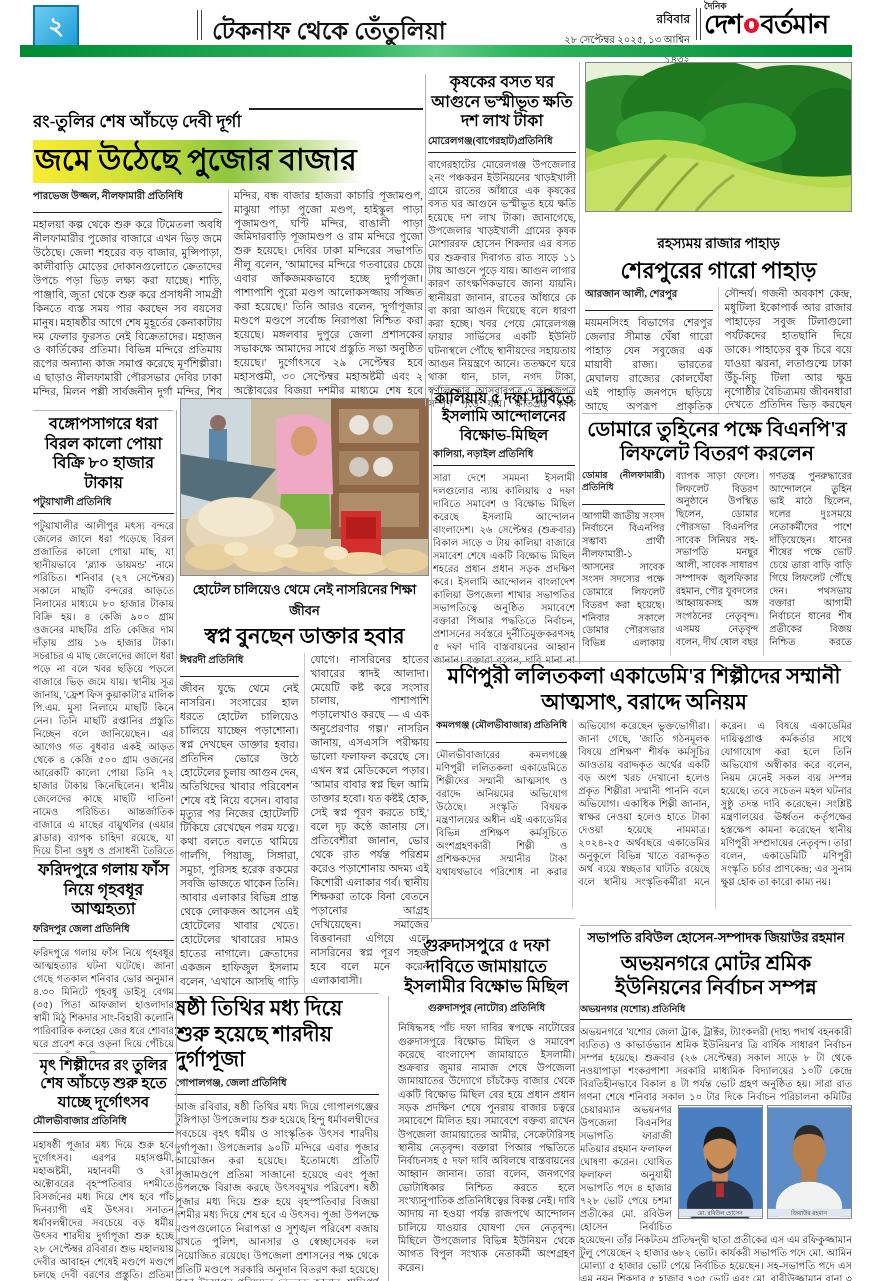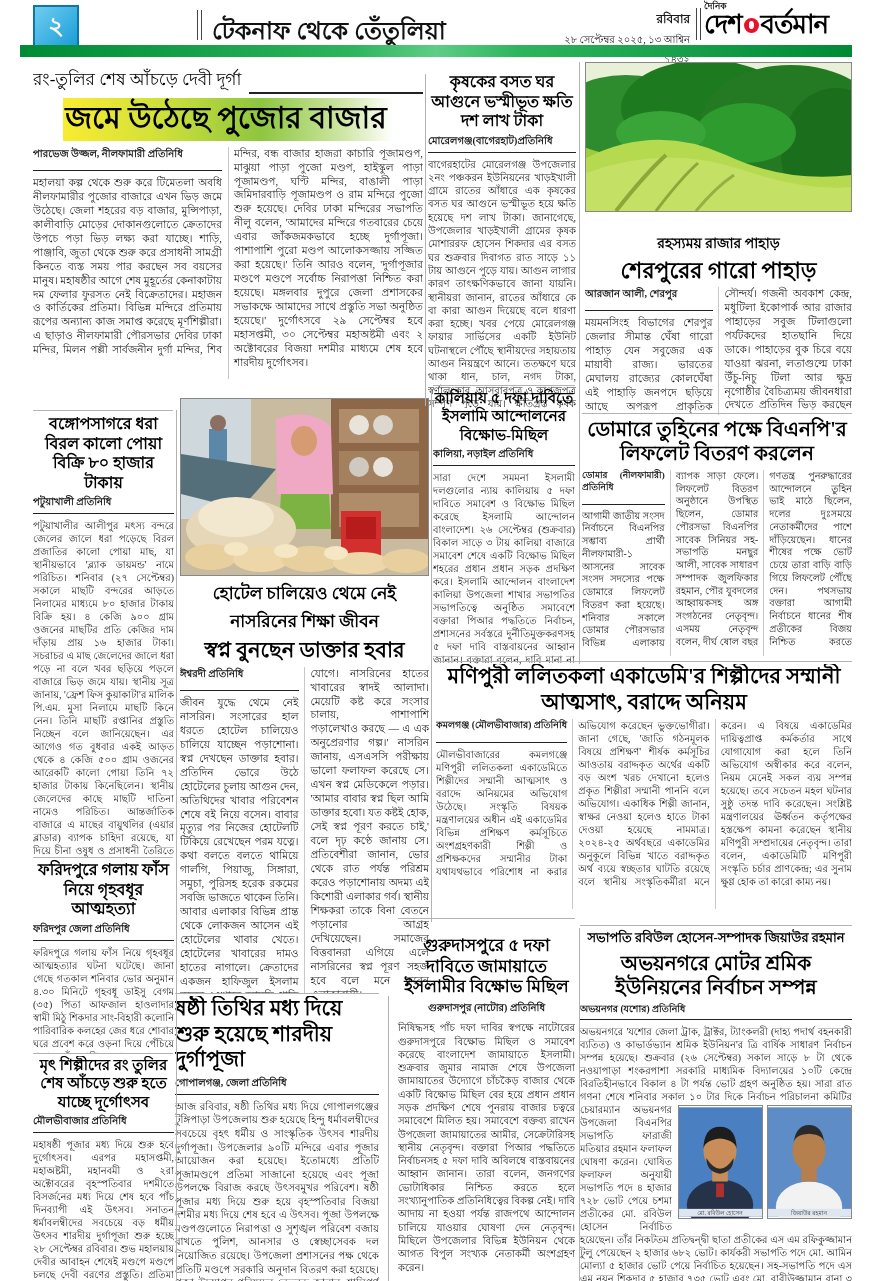--- a/index.html
+++ b/index.html
@@ -29,21 +29,21 @@
   .logo{position:absolute;left:704px;top:2px;width:150px;}
   .logo .prefix{font-size:9px;font-weight:bold;display:block;line-height:1;}
   .logo .row{display:flex;align-items:center;gap:2px;}
   .logo .word{font-size:26px;font-weight:900;letter-spacing:-1px;color:#000;line-height:1.1;}
   .logo-dot{width:15px;height:15px;border-radius:50%;background:#e8112d;position:relative;flex:0 0 auto;}
   .logo-dot::after{content:"";position:absolute;left:5px;top:3px;width:5px;height:8px;background:#fff;border-radius:45% 60% 55% 40%;}
   .green-bar{position:absolute;left:20px;top:45px;width:832px;height:12px;
     background:linear-gradient(90deg,#00comment 0%);
     background:linear-gradient(90deg,#008a35 0%,#2db45d 40%,#5ecd86 50%,#2db45d 60%,#008a35 100%);}
   
-  .kicker{display:flex;align-items:flex-end;font-size:17px;font-weight:normal;color:#000;}
+  .kicker{display:flex;align-items:flex-start;font-size:17px;font-weight:bold;color:#000;margin-top:42px;}
   .kicker .line{flex:1;height:2px;background:#222;margin-left:8px;}
   .hl-grad{display:inline-block;white-space:nowrap;padding:2px 6px 4px 2px;
     background:linear-gradient(90deg,#f9ec31 0%,#cfe03a 30%,#8dc63f 60%,#cfe6a5 85%,#ffffff 100%);}
   .photo-frame{border:1px solid #888;display:block;}
   .m-photos{float:right;width:174px;margin:2px 0 3px 6px;display:flex;gap:4px;}
 </style>
 </head>
 <body>
 
 <div class="page-num">২</div>
@@ -62,21 +62,21 @@
     <span class="word">বর্তমান</span>
   </span>
 </div>
 <div class="green-bar"></div>
 
 <div class="art" style="left:33px;top:66px;width:390px;height:344px;">
   <div class="kicker">
     <span>রং-তুলির শেষ আঁচড়ে দেবী দূর্গা</span>
     <span class="line"></span>
   </div>
-  <div class="headline" style="text-align:center;font-size:30px;margin:4px 0 6px;">
+  <div class="headline" style="text-align:left;font-size:30px;margin:4px 0 6px;">
     <span class="hl-grad">জমে উঠেছে পুজোর বাজার</span>
   </div>
   <div class="body-text cols2" style="height:232px;">
     <div class="byline-inline">পারভেজ উজ্জল, নীলফামারী প্রতিনিধি</div>
     <span>মহালয়া কল্প থেকে শুরু করে টিমেতলা অবধি নীলফামারীর পুজোর বাজারে এখন ভিড় জমে উঠেছে। জেলা শহরের বড় বাজার, মুন্সিপাড়া, কালীবাড়ি মোড়ের দোকানগুলোতে ক্রেতাদের উপচে পড়া ভিড় লক্ষ্য করা যাচ্ছে। শাড়ি, পাঞ্জাবি, জুতা থেকে শুরু করে প্রসাধনী সামগ্রী কিনতে ব্যস্ত সময় পার করছেন সব বয়সের মানুষ। মহাষষ্ঠীর আগে শেষ মুহূর্তের কেনাকাটায় দম ফেলার ফুরসত নেই বিক্রেতাদের। মহাজন ও কার্তিকের প্রতিমা। বিভিন্ন মন্দিরে প্রতিমায় রূপের অন্যান্য কাজ সমাপ্ত করেছে মূর্ণশিল্পীরা। এ ছাড়াও নীলফামারী পৌরসভার দেবির ঢাকা মন্দির, মিলন পল্লী সার্বজনীন দুর্গা মন্দির, শিব মন্দির, বন্ধ বাজার হাজরা কাচারি পূজামণ্ডপ, মাঝুয়া পাড়া পুজো মণ্ডপ, হাইস্কুল পাড়া পূজামণ্ডপ, ঘণ্টি মন্দির, বাঙালী পাড়া জমিদারবাড়ি পূজামণ্ডপ ও রাম মন্দিরে পুজো শুরু হয়েছে। দেবির ঢাকা মন্দিরের সভাপতি নীলু বলেন, 'আমাদের মন্দিরে গতবারের চেয়ে এবার জাঁকজমকভাবে হচ্ছে দুর্গাপূজা। পাশাপাশি পুরো মণ্ডপ আলোকসজ্জায় সজ্জিত করা হয়েছে।' তিনি আরও বলেন, 'দুর্গাপূজার মণ্ডপে মণ্ডপে সর্বোচ্চ নিরাপত্তা নিশ্চিত করা হয়েছে। মঙ্গলবার দুপুরে জেলা প্রশাসকের সভাকক্ষে আমাদের সাথে প্রস্তুতি সভা অনুষ্ঠিত হয়েছে।' দুর্গোৎসবে ২৯ সেপ্টেম্বর হবে মহাসপ্তমী, ৩০ সেপ্টেম্বর মহাঅষ্টমী এবং ২ অক্টোবরের বিজয়া দশমীর মাধ্যমে শেষ হবে শারদীয় দুর্গোৎসব।</span>
   </div>
 </div>
 
 <div class="art" style="left:428px;top:72px;width:148px;height:336px;">
   <div class="headline" style="font-size:16px;">কৃষকের বসত ঘর আগুনে ভস্মীভূত ক্ষতি দশ লাখ টাকা</div>
@@ -138,21 +138,21 @@
     <ellipse cx="55" cy="118" rx="38" ry="20" fill="#f2e8d0"></ellipse>
     <ellipse cx="30" cy="158" rx="26" ry="13" fill="#e8cf9e"></ellipse>
     <ellipse cx="80" cy="160" rx="28" ry="13" fill="#edd7a8"></ellipse>
     <ellipse cx="130" cy="160" rx="30" ry="13" fill="#e8cf9e"></ellipse>
     <ellipse cx="180" cy="164" rx="28" ry="11" fill="#edd7a8"></ellipse>
     <ellipse cx="225" cy="162" rx="24" ry="12" fill="#e8cf9e"></ellipse>
     <ellipse cx="55" cy="150" rx="12" ry="7" fill="#f5e6c4"></ellipse>
     <ellipse cx="105" cy="152" rx="12" ry="7" fill="#f5e6c4"></ellipse>
     <ellipse cx="155" cy="154" rx="12" ry="7" fill="#f5e6c4"></ellipse>
   </svg>
-  <div class="caption" style="font-size:17px;margin-top:4px;">হোটেল চালিয়েও থেমে নেই নাসরিনের শিক্ষা জীবন</div>
+  <div class="caption" style="font-size:13px;margin-top:4px;">হোটেল চালিয়েও থেমে নেই নাসরিনের শিক্ষা জীবন</div>
   <div class="headline" style="font-size:21px;margin:2px 0 3px;">স্বপ্ন বুনছেন ডাক্তার হবার</div>
   <div class="body-text cols2" style="height:356px;">
     <div class="byline-inline">ঈশ্বরদী প্রতিনিধি</div>
     <span>জীবন যুদ্ধে থেমে নেই নাসরিন। সংসারের হাল ধরতে হোটেল চালিয়েও চালিয়ে যাচ্ছেন পড়াশোনা। স্বপ্ন দেখছেন ডাক্তার হবার। প্রতিদিন ভোরে উঠে হোটেলের চুলায় আগুন দেন, অতিথিদের খাবার পরিবেশন শেষে বই নিয়ে বসেন। বাবার মৃত্যুর পর নিজের হোটেলটি টিকিয়ে রেখেছেন পরম যত্নে। কথা বলতে বলতে থামিয়ে গার্লগি, পিয়াজু, সিঙ্গারা, সমুচা, পুরিসহ হরেক রকমের সবজি ভাজতে থাকেন তিনি। আবার এলাকার বিভিন্ন প্রান্ত থেকে লোকজন আসেন এই হোটেলের খাবার খেতে। হোটেলের খাবারের দামও হাতের নাগালে। ক্রেতাদের একজন হাফিজুল ইসলাম বলেন, 'এখানে আসছি গাড়ি যোগে। নাসরিনের হাতের খাবারের স্বাদই আলাদা। মেয়েটি কষ্ট করে সংসার চালায়, পাশাপাশি পড়ালেখাও করছে — এ এক অনুপ্রেরণার গল্প।' নাসরিন জানায়, এসএসসি পরীক্ষায় ভালো ফলাফল করেছে সে। এখন স্বপ্ন মেডিকেলে পড়ার। 'আমার বাবার স্বপ্ন ছিল আমি ডাক্তার হবো। যত কষ্টই হোক, সেই স্বপ্ন পূরণ করতে চাই,' বলে দৃঢ় কণ্ঠে জানায় সে। প্রতিবেশীরা জানান, ভোর থেকে রাত পর্যন্ত পরিশ্রম করেও পড়াশোনায় অদম্য এই কিশোরী এলাকার গর্ব। স্থানীয় শিক্ষকরা তাকে বিনা বেতনে পড়ানোর আগ্রহ দেখিয়েছেন। সমাজের বিত্তবানরা এগিয়ে এলে নাসরিনের স্বপ্ন পূরণ সহজ হবে বলে মনে করেন এলাকাবাসী।</span>
   </div>
 </div>
 
 <div class="art" style="left:433px;top:389px;width:142px;height:276px;">
   <div class="headline" style="font-size:15px;">কালিয়ায় ৫ দফা দাবিতে ইসলামি আন্দোলনের বিক্ষোভ-মিছিল</div>
   <div class="byline">কালিয়া, নড়াইল প্রতিনিধি</div>

